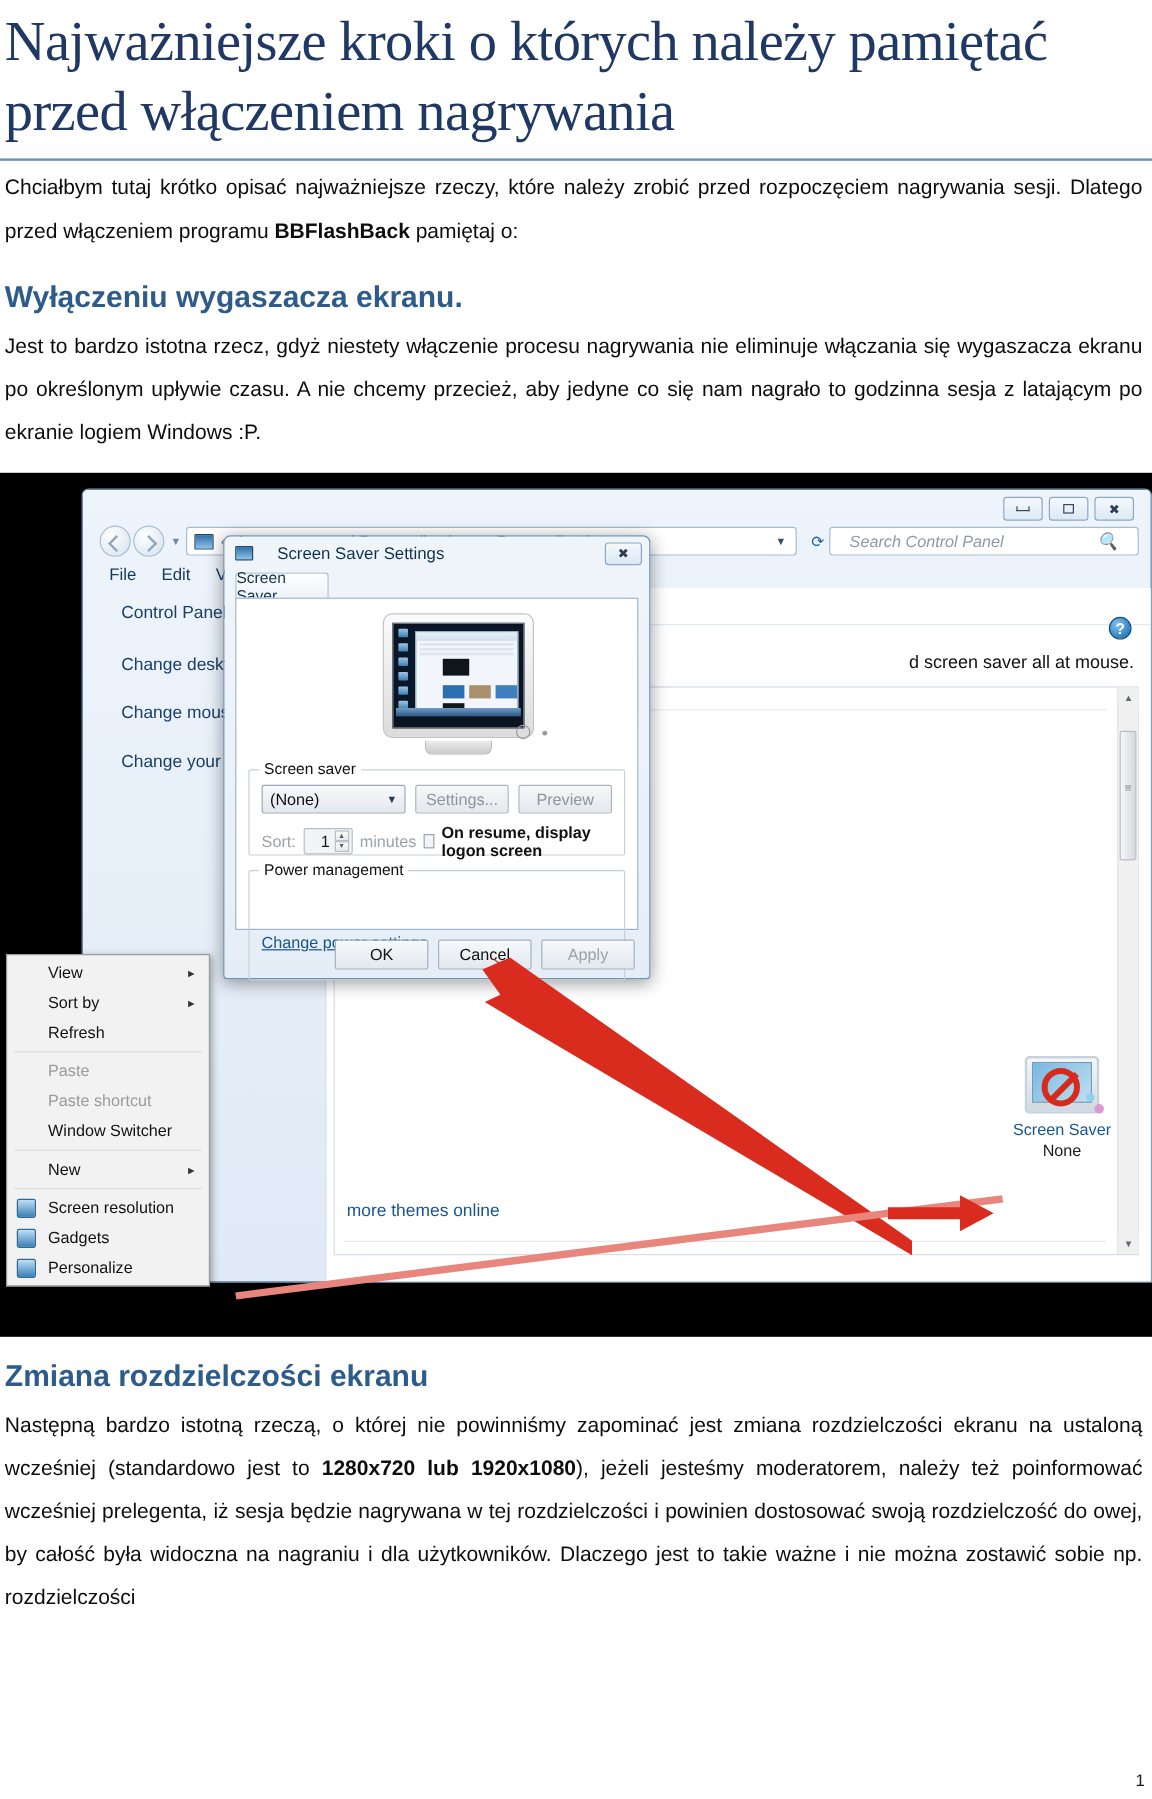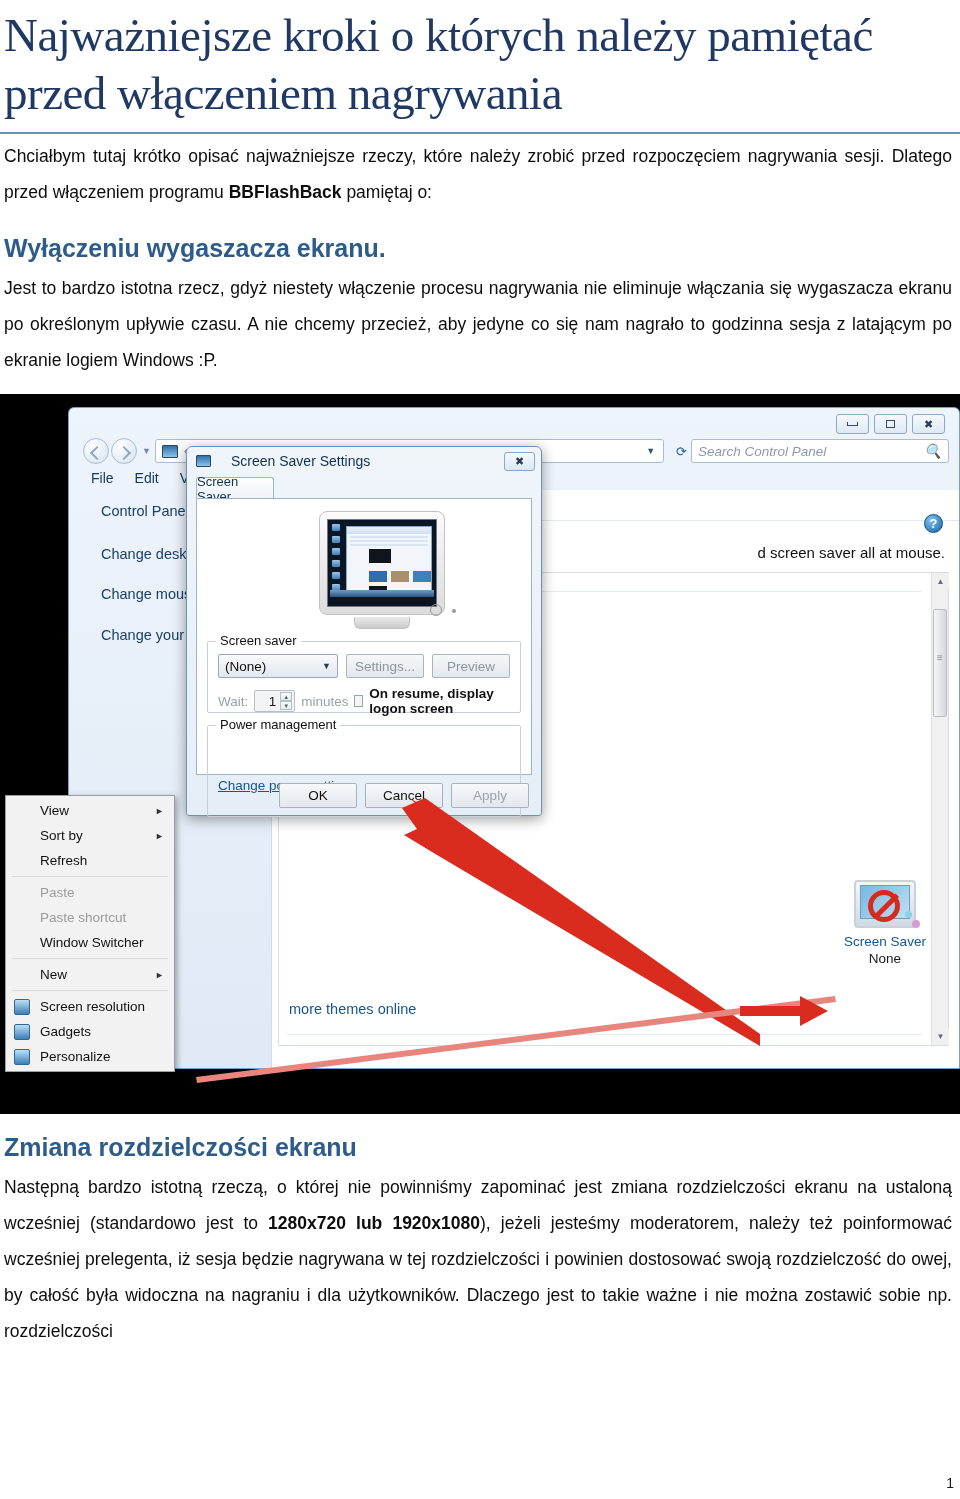--- a/index.html
+++ b/index.html
@@ -94,21 +94,21 @@
     font-size:13.5px; color:#1a3a5c; position:relative; min-width:0;
   }
   .mini-mon{ width:16px;height:13px;background:linear-gradient(180deg,#2f6fa8,#8ec3ea);
     border:1px solid #224a6e; border-radius:1px; flex:0 0 auto;}
   .addr-chev{ color:#5d7f9e; font-size:12px;}
   .addr-arrow{ color:#2a4f74; font-size:10px;}
   .addr-drop{ margin-left:auto; color:#31506e; font-size:9px; padding-right:2px;}
   .refresh-ic{ color:#1f5e9e; font-size:13px; padding:0 4px; }
   .searchbox{
     width:258px; height:24px; background:#fff; border:1px solid #a8bdd2; border-radius:3px;
-    display:flex; align-items:center; padding:0 6px; margin-right:10px;
+    display:flex; align-items:center; padding:0 16px; margin-right:10px;
     font-style:italic; color:#8d9aa7; font-size:13.5px;
   }
   .mag{ margin-left:auto; color:#2a6fae; font-size:14px; }
   .cp-menubar{ position:absolute; left:0; top:58px; width:100%; height:24px;
     display:flex; align-items:center; gap:21px; padding-left:22px;
     font-size:14px; color:#14385c;}
   .cp-body{ position:absolute; left:0; top:82px; right:0; bottom:0; display:flex; }
   .cp-side{ width:202px; padding:14px 0 0 32px; font-size:14.5px; color:#1b3f64; line-height:1;}
   .cp-side div{ margin-bottom:0; }
   .side-sp{ height:28px;}
@@ -381,21 +381,21 @@
           <span class="leg">Screen saver</span>
           <div class="row1">
             <div class="combo">
               <span class="cv">(None)</span>
               <span class="cc">▼</span>
             </div>
             <div class="btn">Settings...</div>
             <div class="btn">Preview</div>
           </div>
           <div class="row2">
-            <span>Wait:</span>
+            <span>Sort:</span>
             <span class="spin">
               <span class="sv">1</span>
               <span class="sb">
                   <i>▲</i>
                   <i>▼</i>
                 </span>
             </span>
             <span>minutes</span>
             <span class="chk"></span>
             <span class="lbl-dark">On resume, display logon screen</span>

